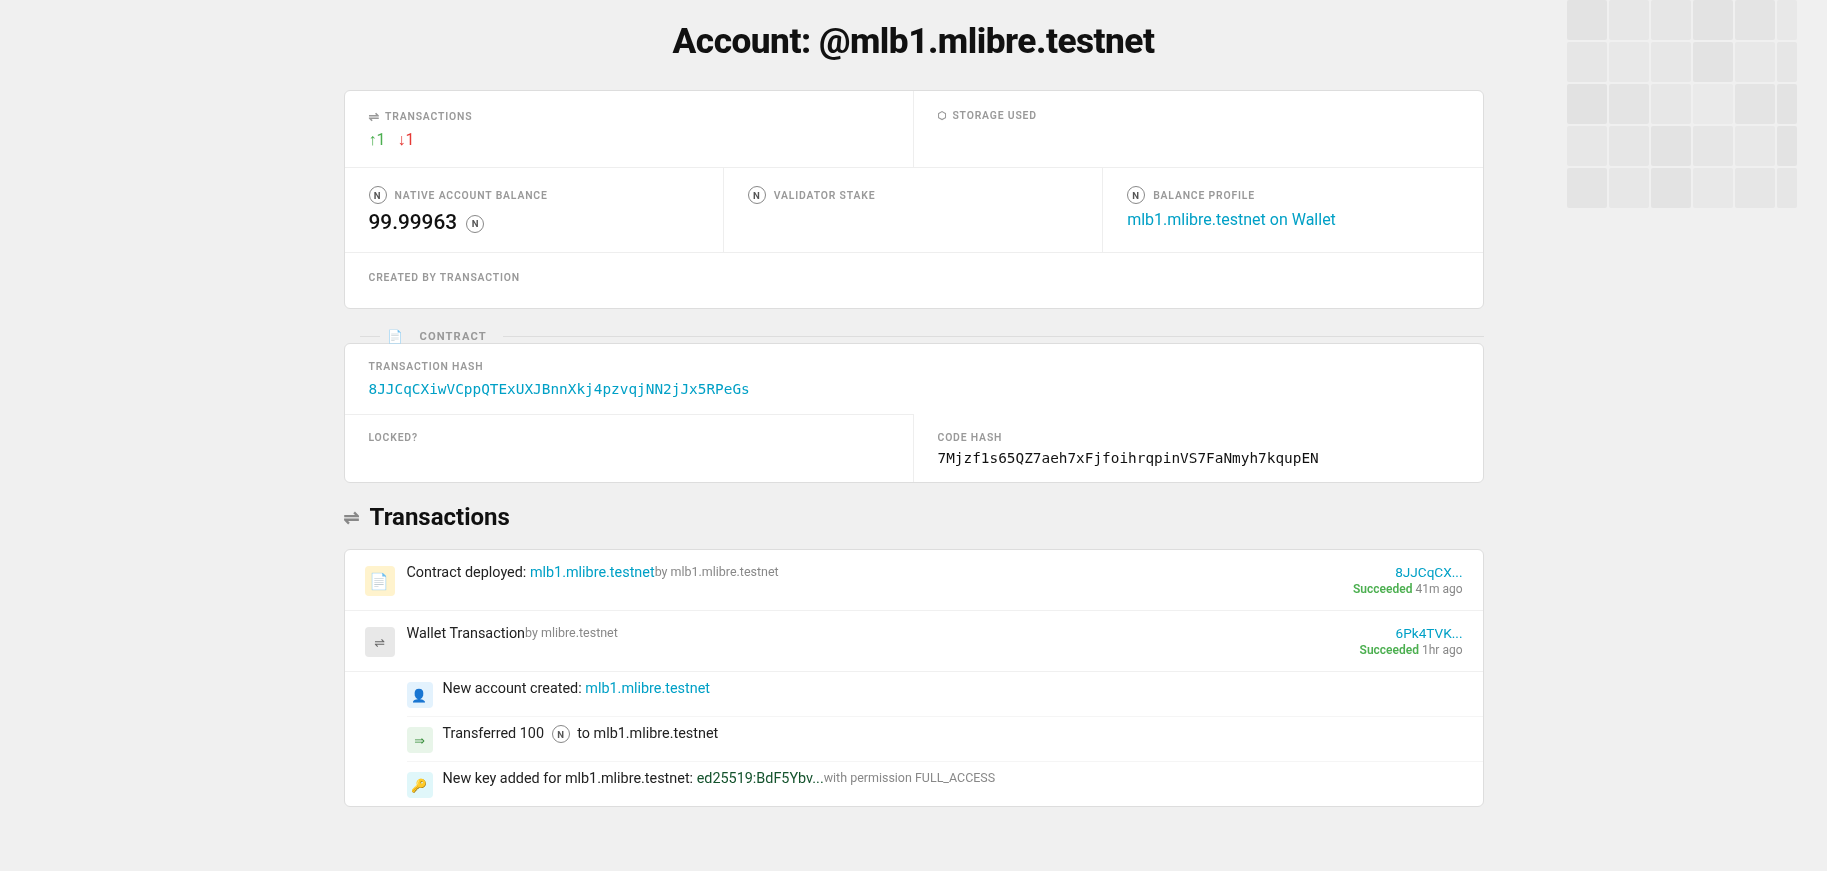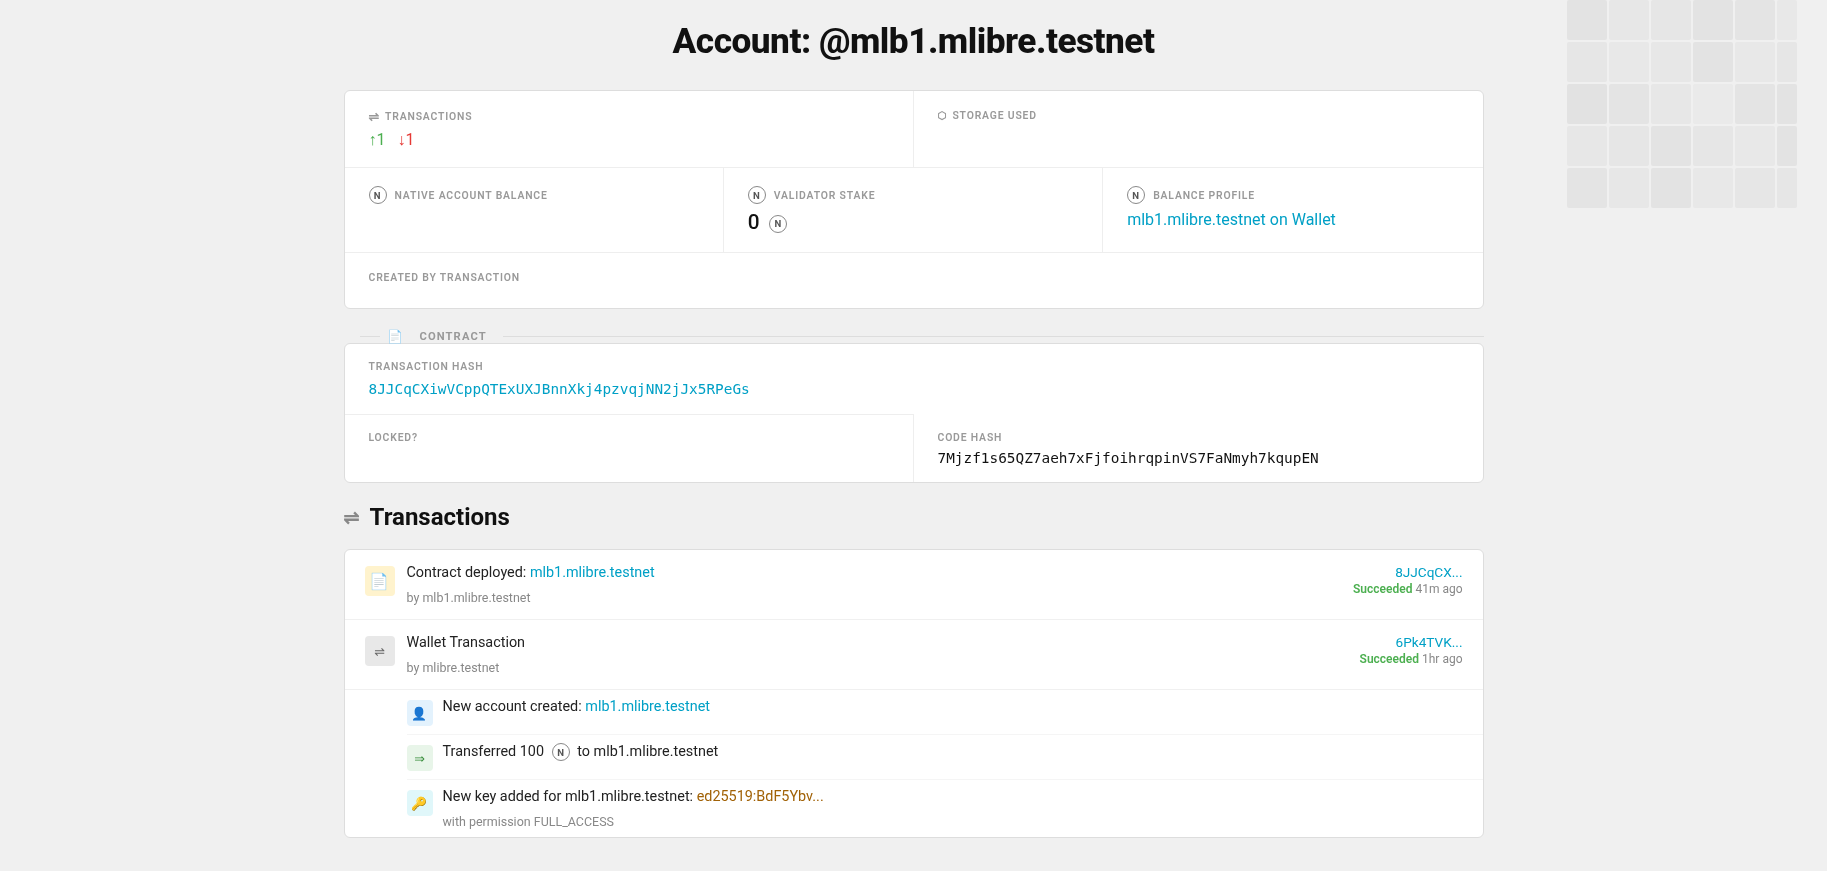--- a/index.html
+++ b/index.html
@@ -197,22 +197,21 @@
       flex-shrink: 0;
       margin-top: 2px;
     }
     .tx-icon-box.yellow { background: #fff3cd; color: #e6a817; }
     .tx-icon-box.gray { background: #e8e8e8; color: #666; }
     .tx-icon-box.blue { background: #e3f2fd; color: #1976d2; }
     .tx-icon-box.green { background: #e8f5e9; color: #388e3c; }
     .tx-icon-box.teal { background: #e0f7fa; color: #00897b; }
     .tx-desc {
       display: flex;
-      flex-direction: column;
-      gap: 9px;
+      gap: 0;
     }
     .tx-main {
       font-size: 0.9rem;
       color: #222;
     }
     .tx-main .highlight { color: #00a0c6; }
     .tx-sub {
       font-size: 0.78rem;
       color: #888;
     }
@@ -327,29 +326,29 @@
         </div>
       </div>
     </div>
 
     <div class="card-grid-3">
       <div class="card-cell">
         <div class="cell-label">
           <span class="n-icon" style="margin-left:0; margin-right:3px;">N</span>
           <span>NATIVE ACCOUNT BALANCE</span>
         </div>
+        <div class="cell-value large">
+          <span>99.99963</span>
+          <span class="n-icon">N</span>
+        </div>
       </div>
       <div class="card-cell">
         <div class="cell-label">
           <span class="n-icon" style="margin-left:0; margin-right:3px;">N</span>
           <span>VALIDATOR STAKE</span>
-        </div>
-        <div class="cell-value large">
-          <span>0</span>
-          <span class="n-icon">N</span>
         </div>
       </div>
       <div class="card-cell no-border-right">
         <div class="cell-label">
           <span class="n-icon" style="margin-left:0; margin-right:3px;">N</span>
           <span>BALANCE PROFILE</span>
         </div>
         <a class="cell-value link">mlb1.mlibre.testnet on Wallet</a>
       </div>
     </div>
@@ -460,21 +459,21 @@
               <span>to mlb1.mlibre.testnet</span>
             </div>
           </div>
         </div>
 
         <div class="tx-sub-item" style="border-bottom:none;">
           <div class="tx-icon-box teal" style="min-width:26px; width:26px; height:26px; font-size:0.8rem;">🔑</div>
           <div class="tx-desc">
             <div class="tx-main">
               <span>New key added for mlb1.mlibre.testnet:</span>
-              <span class="highlight" style="color:#a16207; cursor:pointer;">ed25519:BdF5Ybv...</span>
+              <span class="highlight" style="color:#14532d; cursor:pointer;">ed25519:BdF5Ybv...</span>
             </div>
             <div class="tx-sub">with permission FULL_ACCESS</div>
           </div>
         </div>
 
       </div>
 
     </div>
   </div>
 

